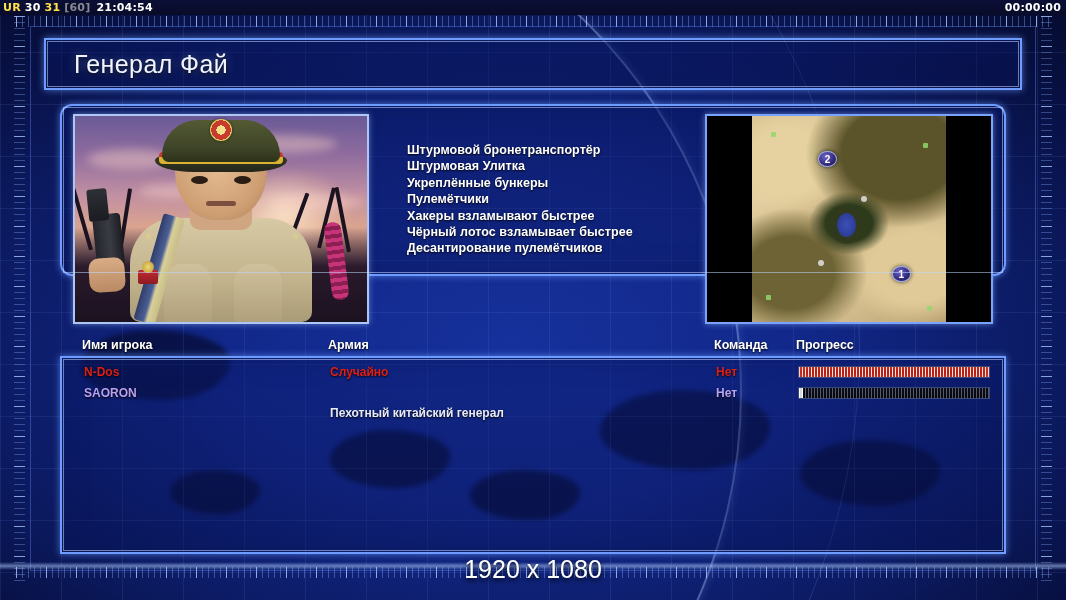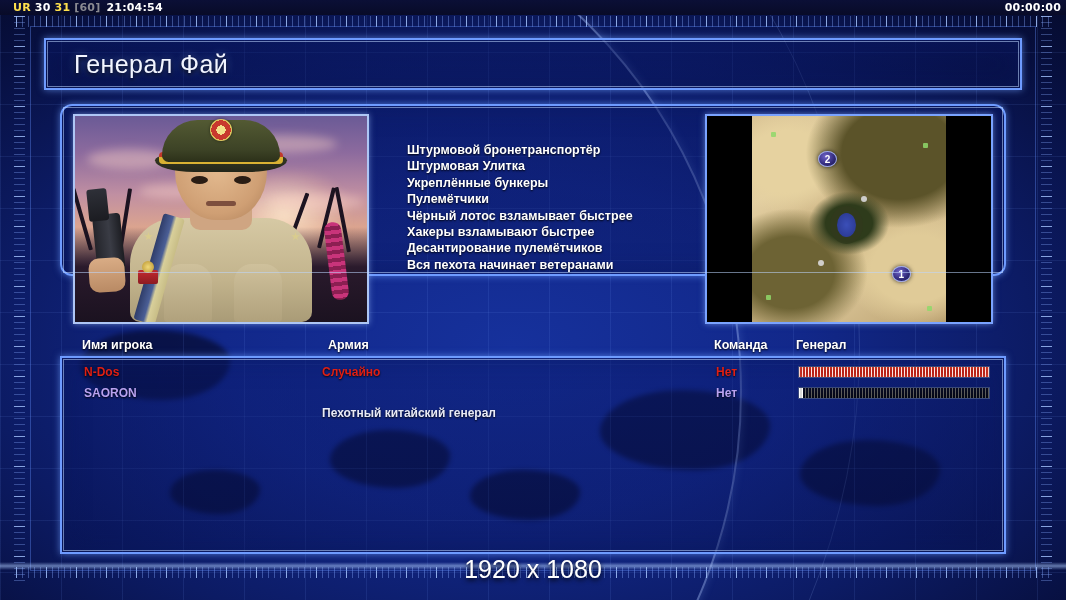--- a/index.html
+++ b/index.html
@@ -42,21 +42,21 @@
   }
 
   
   #statusbar {
     position:absolute; left:0; top:0; width:1066px; height:15px;
     background:linear-gradient(to bottom,#0b0f36,#080b28);
     display:flex; align-items:center; z-index:40;
     font-family:"DejaVu Sans", sans-serif;
     font-size:11px; font-weight:bold; letter-spacing:.2px;
   }
-  #statusbar .sb-left { display:flex; align-items:center; gap:4px; padding-left:13px; }
+  #statusbar .sb-left { display:flex; align-items:center; gap:4px; padding-left:3px; }
   #statusbar .sb-right { margin-left:auto; padding-right:5px; color:#ffffff; }
   .sb-ur   { color:#ffe14d; }
   .sb-n1   { color:#ffffff; }
   .sb-n2   { color:#ffe14d; }
   .sb-br   { color:#8a8a92; }
   .sb-time { color:#ffffff; margin-left:2px; }
 
   
   .ruler { position:absolute; z-index:5; pointer-events:none; }
   .ruler-h {
@@ -288,21 +288,21 @@
   .col-team { left:654px; }
   .col-prog { left:736px; }
 
   #list-panel { left:60px; top:356px; width:946px; height:198px; }
   #rows { position:absolute; left:0; right:0; top:5px; }
   .prow {
     position:relative; height:21px; font-size:12px; font-weight:bold;
     text-shadow:0 1px 2px rgba(0,0,0,.9);
   }
   .prow .cell { position:absolute; top:2px; white-space:nowrap; }
-  .c-name { left:22px; } .c-army { left:260px; } .c-team { left:654px; }
+  .c-name { left:22px; } .c-army { left:268px; } .c-team { left:654px; }
   .pbar {
     position:absolute; left:736px; top:3px; width:192px; height:12px;
     border:1px solid rgba(120,150,230,.45);
     background:linear-gradient(to bottom,#0a0f32,#05081c);
     overflow:hidden;
   }
   .pfill {
     position:absolute; left:0; top:0; bottom:0;
     background-image:repeating-linear-gradient(to right,
       rgba(255,255,255,.95) 0 1px, rgba(0,0,0,.15) 1px 3px);
@@ -410,24 +410,23 @@
         <div class="gpistol"></div>
         <div class="ghand"></div>
       </div>
     </div>
 
     <div id="abilities">
       <div class="ab">Штурмовой бронетранспортёр</div>
       <div class="ab">Штурмовая Улитка</div>
       <div class="ab">Укреплённые бункеры</div>
       <div class="ab">Пулемётчики</div>
+      <div class="ab">Хакеры взламывают быстрее</div>
       <div class="ab">Чёрный лотос взламывает быстрее</div>
-      <div class="ab">Хакеры взламывают быстрее</div>
       <div class="ab">Десантирование пулемётчиков</div>
-      <div class="ab">Вся пехота начинает ветеранами</div>
     </div>
 
     <div id="map-frame">
       <div id="map-img">
         <div class="map-lake"></div>
         <div class="map-res" style="left:10%; top:8%;"></div>
         <div class="map-res" style="left:88%; top:13%;"></div>
         <div class="map-res" style="left:7%;  top:87%;"></div>
         <div class="map-res" style="left:90%; top:92%;"></div>
         <div class="map-civ" style="left:56%; top:39%;"></div>
@@ -439,21 +438,21 @@
           <span>1</span>
         </div>
       </div>
     </div>
   </div>
 
   <div id="list-headers">
     <div class="hdr col-name">Имя игрока</div>
     <div class="hdr col-army">Армия</div>
     <div class="hdr col-team">Команда</div>
-    <div class="hdr col-prog">Генерал</div>
+    <div class="hdr col-prog">Прогресс</div>
   </div>
 
   <div class="panel" id="list-panel">
     <div id="rows">
 
       <div class="prow">
         <div class="cell c-name" style="color:#e01f13;">N-Dos</div>
         <div class="cell c-army" style="color:#e01f13;">Случайно</div>
         <div class="cell c-team" style="color:#e01f13;">Нет</div>
         <div class="pbar">

